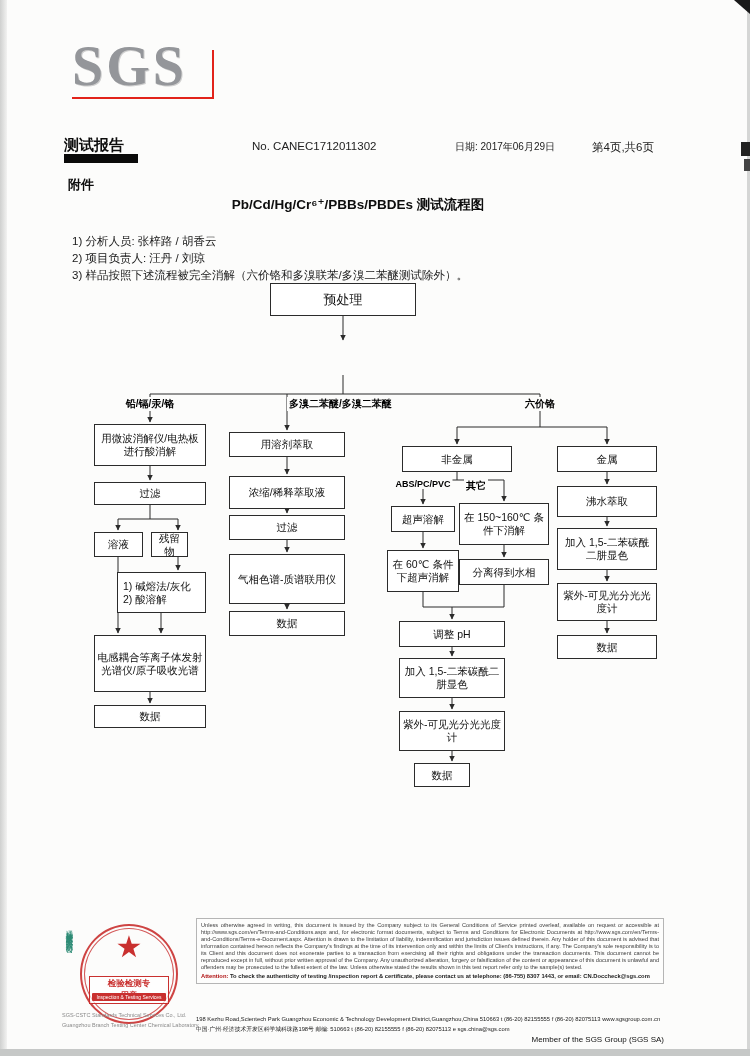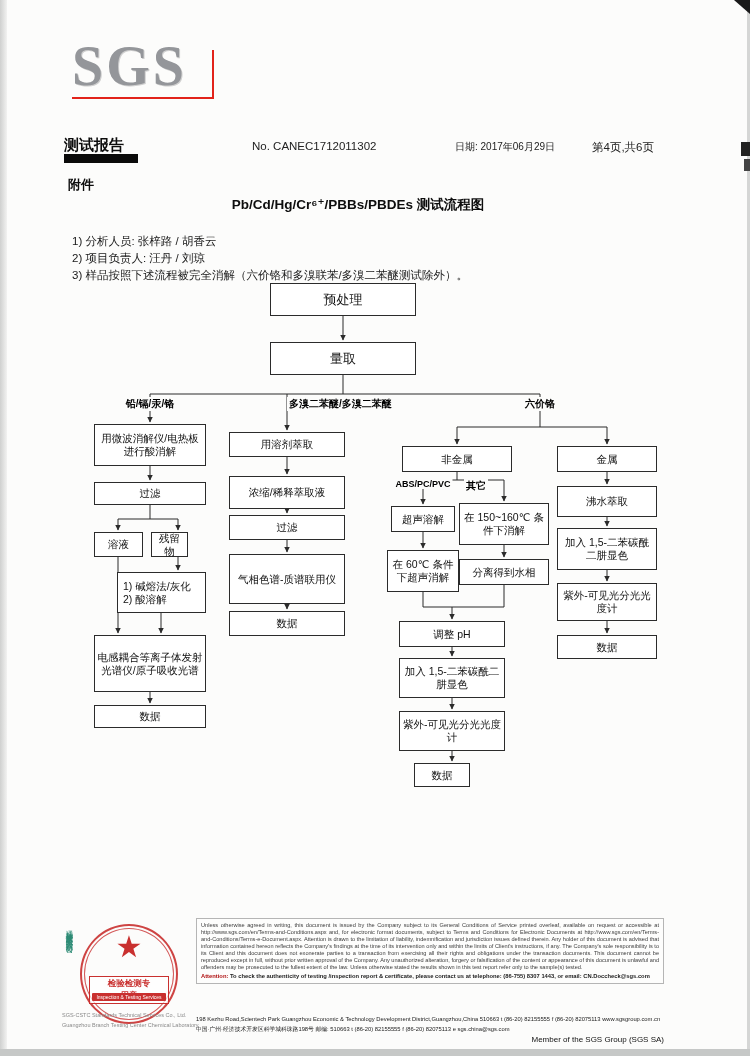--- a/index.html
+++ b/index.html
@@ -131,21 +131,20 @@
       <line x1="452" y1="698" x2="452" y2="709" marker-end="url(#ah)"></line>
       <line x1="452" y1="751" x2="452" y2="761" marker-end="url(#ah)"></line>
       <line x1="607" y1="472" x2="607" y2="484" marker-end="url(#ah)"></line>
       <line x1="607" y1="511" x2="607" y2="526" marker-end="url(#ah)"></line>
       <line x1="607" y1="570" x2="607" y2="581" marker-end="url(#ah)"></line>
       <line x1="607" y1="621" x2="607" y2="633" marker-end="url(#ah)"></line>
     </g>
   </svg>
 
   <div class="node big" style="left:270px;top:283px;width:146px;height:33px">预处理</div>
-  <div class="node big" style="left:270px;top:342px;width:146px;height:33px">量取</div>
 
   <div class="branch-label" style="left:150px;top:397px;transform:translateX(-50%)">铅/镉/汞/铬</div>
   <div class="branch-label" style="left:287px;top:397px">多溴二苯醚/多溴二苯醚</div>
   <div class="branch-label" style="left:540px;top:397px;transform:translateX(-50%)">六价铬</div>
 
   <div class="node" style="left:94px;top:424px;width:112px;height:42px">用微波消解仪/电热板进行酸消解</div>
   <div class="node" style="left:94px;top:482px;width:112px;height:23px">过滤</div>
   <div class="node" style="left:94px;top:532px;width:49px;height:25px">溶液</div>
   <div class="node" style="left:151px;top:532px;width:37px;height:25px">残留物</div>
   <div class="node alkali" style="left:117px;top:572px;width:89px;height:41px">1) 碱熔法/灰化

